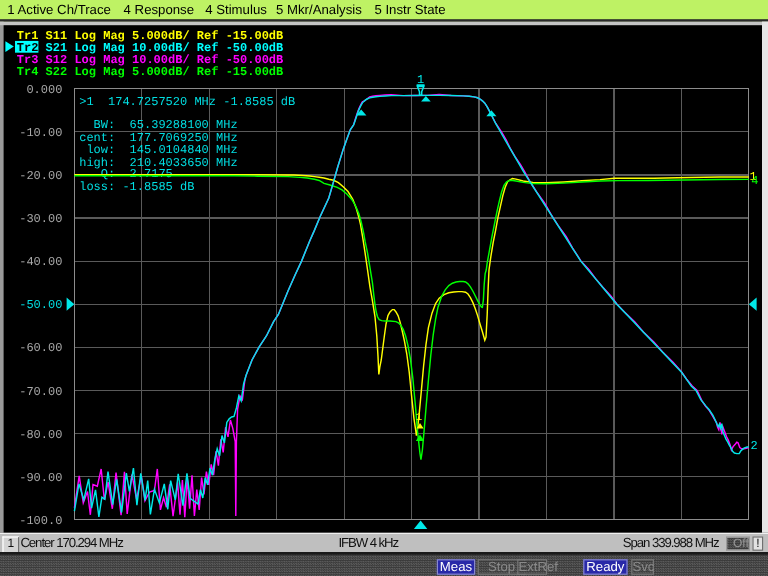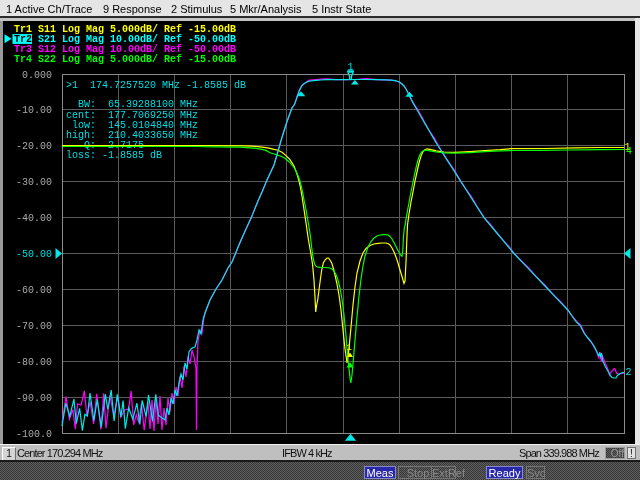--- a/index.html
+++ b/index.html
@@ -1,15 +1,15 @@
 <!DOCTYPE html>
 <html><head><meta charset="utf-8"><style>
 html,body{margin:0;padding:0;width:640px;height:480px;overflow:hidden;background:#000;}
 body{font-family:"Liberation Sans",sans-serif;position:relative;}
-.menu{position:absolute;left:0;top:0;width:640px;height:18px;background:#e5e5e5;border-bottom:2px solid #2a2a2a;font-size:11px;color:#000;box-sizing:border-box;}
+.menu{position:absolute;left:0;top:0;width:640px;height:18px;background:#bef264;border-bottom:2px solid #2a2a2a;font-size:11px;color:#000;box-sizing:border-box;}
 .menu span{position:absolute;top:3px;}
 .screenframe{position:absolute;left:0;top:18px;width:640px;height:426px;background:#000;}
 .fr-l{position:absolute;left:0;top:18px;width:3px;height:426px;background:#9a9a9a;}
 .fr-t{position:absolute;left:0;top:18px;width:640px;height:3px;background:#c4c4c4;}
 .fr-r{position:absolute;left:635px;top:18px;width:5px;height:426px;background:#e6e6e6;}
 .chanbar{position:absolute;left:0;top:444px;width:640px;height:16px;background:#bfbfbf;border-top:1px solid #f0f0f0;font-size:11px;color:#111;box-sizing:border-box;}
 .chanbar .t{position:absolute;top:2px;letter-spacing:-0.9px;}
 .onebox{position:absolute;left:2px;top:2px;width:12px;height:12px;background:#d4d4d4;border-top:1px solid #fff;border-left:1px solid #fff;border-right:1px solid #707070;border-bottom:1px solid #707070;font-size:10px;text-align:center;line-height:12px;}
 .dither{background-image:repeating-conic-gradient(#5e5e5e 0% 25%, #383838 0% 50%);background-size:2px 2px;}
 .offbox{position:absolute;left:605px;top:2px;width:20px;height:12px;color:#9a9a9a;font-size:10px;text-align:right;line-height:12px;border:1px solid #9a9a9a;box-sizing:border-box;}
@@ -17,22 +17,22 @@
 .statusbar{position:absolute;left:0;top:460px;width:640px;height:20px;border-top:2px solid #1a1a1a;box-sizing:border-box;}
 .statusbar div{position:absolute;font-size:11px;height:13px;line-height:13px;white-space:nowrap;}
 .sb-msg{left:1px;top:2px;width:122px;height:15px!important;line-height:15px!important;font-size:11.5px!important;color:#fff;background:#4a4a4a;border:1px solid #a8a8a8;padding-left:4px;box-sizing:border-box;}
 .sb-on{background:#2828a8;color:#fff;text-align:center;border:1px solid #8888cc;box-sizing:border-box;}
 .sb-off{color:#8a8a8a;text-align:center;border:1px solid #777;box-sizing:border-box;}
 .sb-date{left:546px;top:3px;width:80px;font-size:11.5px!important;letter-spacing:-0.3px;color:#e8e8e8;background:#4a4a4a;border:1px solid #a8a8a8;text-align:right;box-sizing:border-box;margin-top:27px;}
 </style></head>
 <body>
 <div class="menu">
     <span style="left:6px">1 Active Ch/Trace</span>
-    <span style="left:103px">9 Response</span>
-    <span style="left:171px">2 Stimulus</span>
+    <span style="left:103px">4 Response</span>
+    <span style="left:171px">4 Stimulus</span>
     <span style="left:230px">5 Mkr/Analysis</span>
     <span style="left:312px">5 Instr State</span>
   </div>
 <div class="screenframe"></div>
 <svg width="640" height="480" viewBox="0 0 640 480" style="position:absolute;left:0;top:0" font-family="Liberation Mono, monospace" font-size="10px">
 <g stroke="#5a5a5a" shape-rendering="crispEdges">
       <line x1="118.2" y1="74" x2="118.2" y2="433"></line>
       <line x1="174.4" y1="74" x2="174.4" y2="433"></line>
       <line x1="230.6" y1="74" x2="230.6" y2="433"></line>
       <line x1="286.8" y1="74" x2="286.8" y2="433"></line>

